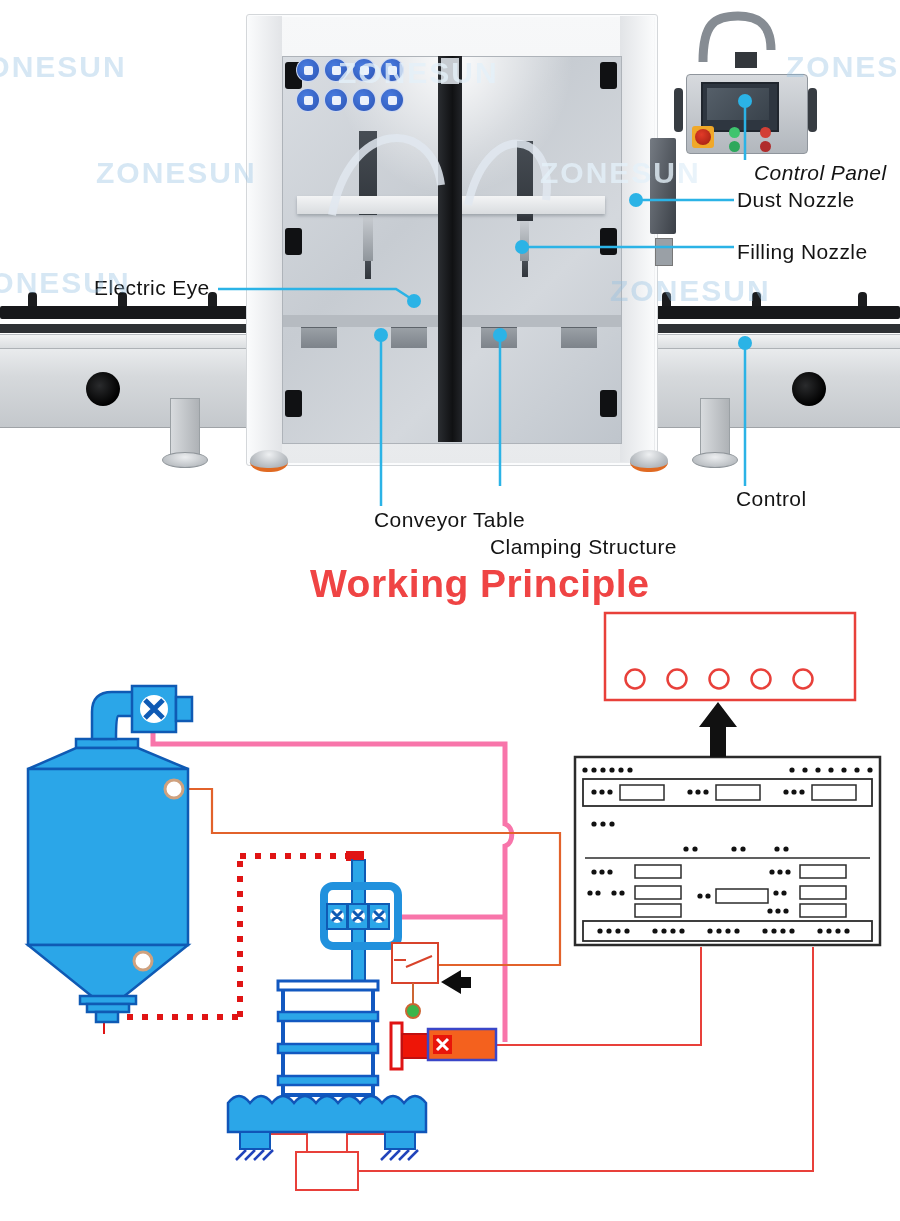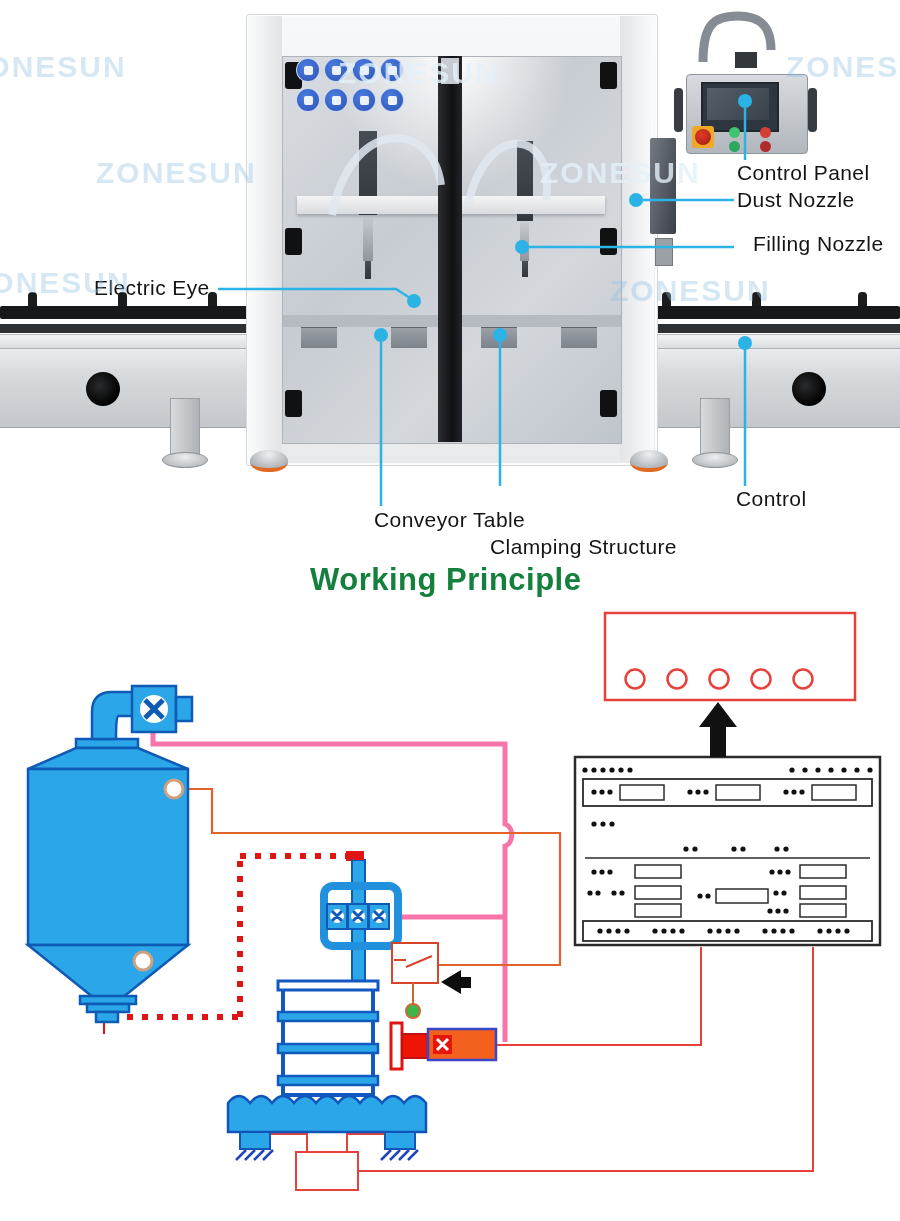--- a/index.html
+++ b/index.html
@@ -31,21 +31,21 @@
   .cabfoot{background:radial-gradient(ellipse at 50% 25%,#eef0f2,#9aa0a6);border-radius:50% 50% 45% 45%;border-bottom:4px solid #e06a22;}
   .panel{background:linear-gradient(180deg,#d7dade,#b2b7bd);border:1px solid #8f959c;border-radius:4px;}
   .handle{background:#373c42;border-radius:4px;}
   .screen{background:#2e3640;border:2px solid #20262e;}
   .screen-in{background:linear-gradient(135deg,#555f69,#39424b);}
   .btn{border-radius:50%;}
   .estop-base{background:#f0a828;border-radius:3px;}
   .estop{background:radial-gradient(circle at 40% 35%,#e23b28,#9c1d10);border-radius:50%;}
   
   .lbl{position:absolute;font-size:21px;font-weight:500;color:#141414;letter-spacing:.4px;white-space:nowrap;}
-  .title{position:absolute;font-size:31px;font-weight:700;letter-spacing:.5px;color:#15803d;white-space:nowrap;}
+  .title{position:absolute;font-size:39px;font-weight:700;letter-spacing:.5px;color:#ef4444;white-space:nowrap;}
   .wm{position:absolute;font-weight:700;font-size:30px;letter-spacing:2px;white-space:nowrap;}
   .wm-blue{color:rgba(148,193,226,0.38);}
   .wm-light{color:rgba(228,240,249,0.8);}
 </style>
 </head>
 <body>
 
 <div id="canvas">
 
   <div class="abs" style="left:0;top:0;width:900px;height:555px;">
@@ -145,23 +145,23 @@
         <circle cx="745" cy="101" r="7"></circle>
         <circle cx="636" cy="200" r="7"></circle>
         <circle cx="522" cy="247" r="7"></circle>
         <circle cx="414" cy="301" r="7"></circle>
         <circle cx="381" cy="335" r="7"></circle>
         <circle cx="500" cy="335" r="7"></circle>
         <circle cx="745" cy="343" r="7"></circle>
       </g>
     </svg>
 
-    <div class="lbl" style="left:737px;top:161px;">Control Panel</div>
+    <div class="lbl" style="left:754px;top:161px;font-style:italic;">Control Panel</div>
     <div class="lbl" style="left:737px;top:188px;">Dust Nozzle</div>
-    <div class="lbl" style="left:737px;top:232px;margin-left:16px;">Filling Nozzle</div>
+    <div class="lbl" style="left:737px;top:240px;">Filling Nozzle</div>
     <div class="lbl" style="left:94px;top:276px;">Electric Eye</div>
     <div class="lbl" style="left:490px;top:487px;margin-top:48px;">Clamping Structure</div>
     <div class="lbl" style="left:736px;top:487px;">Control</div>
     <div class="lbl" style="left:374px;top:508px;">Conveyor Table</div>
   </div>
 
   <div class="wm wm-blue" style="left:-34px;top:50px;">ZONESUN</div>
   <div class="wm wm-light" style="left:338px;top:56px;">ZONESUN</div>
   <div class="wm wm-blue" style="left:786px;top:50px;">ZONESUN</div>
   <div class="wm wm-blue" style="left:96px;top:156px;">ZONESUN</div>

